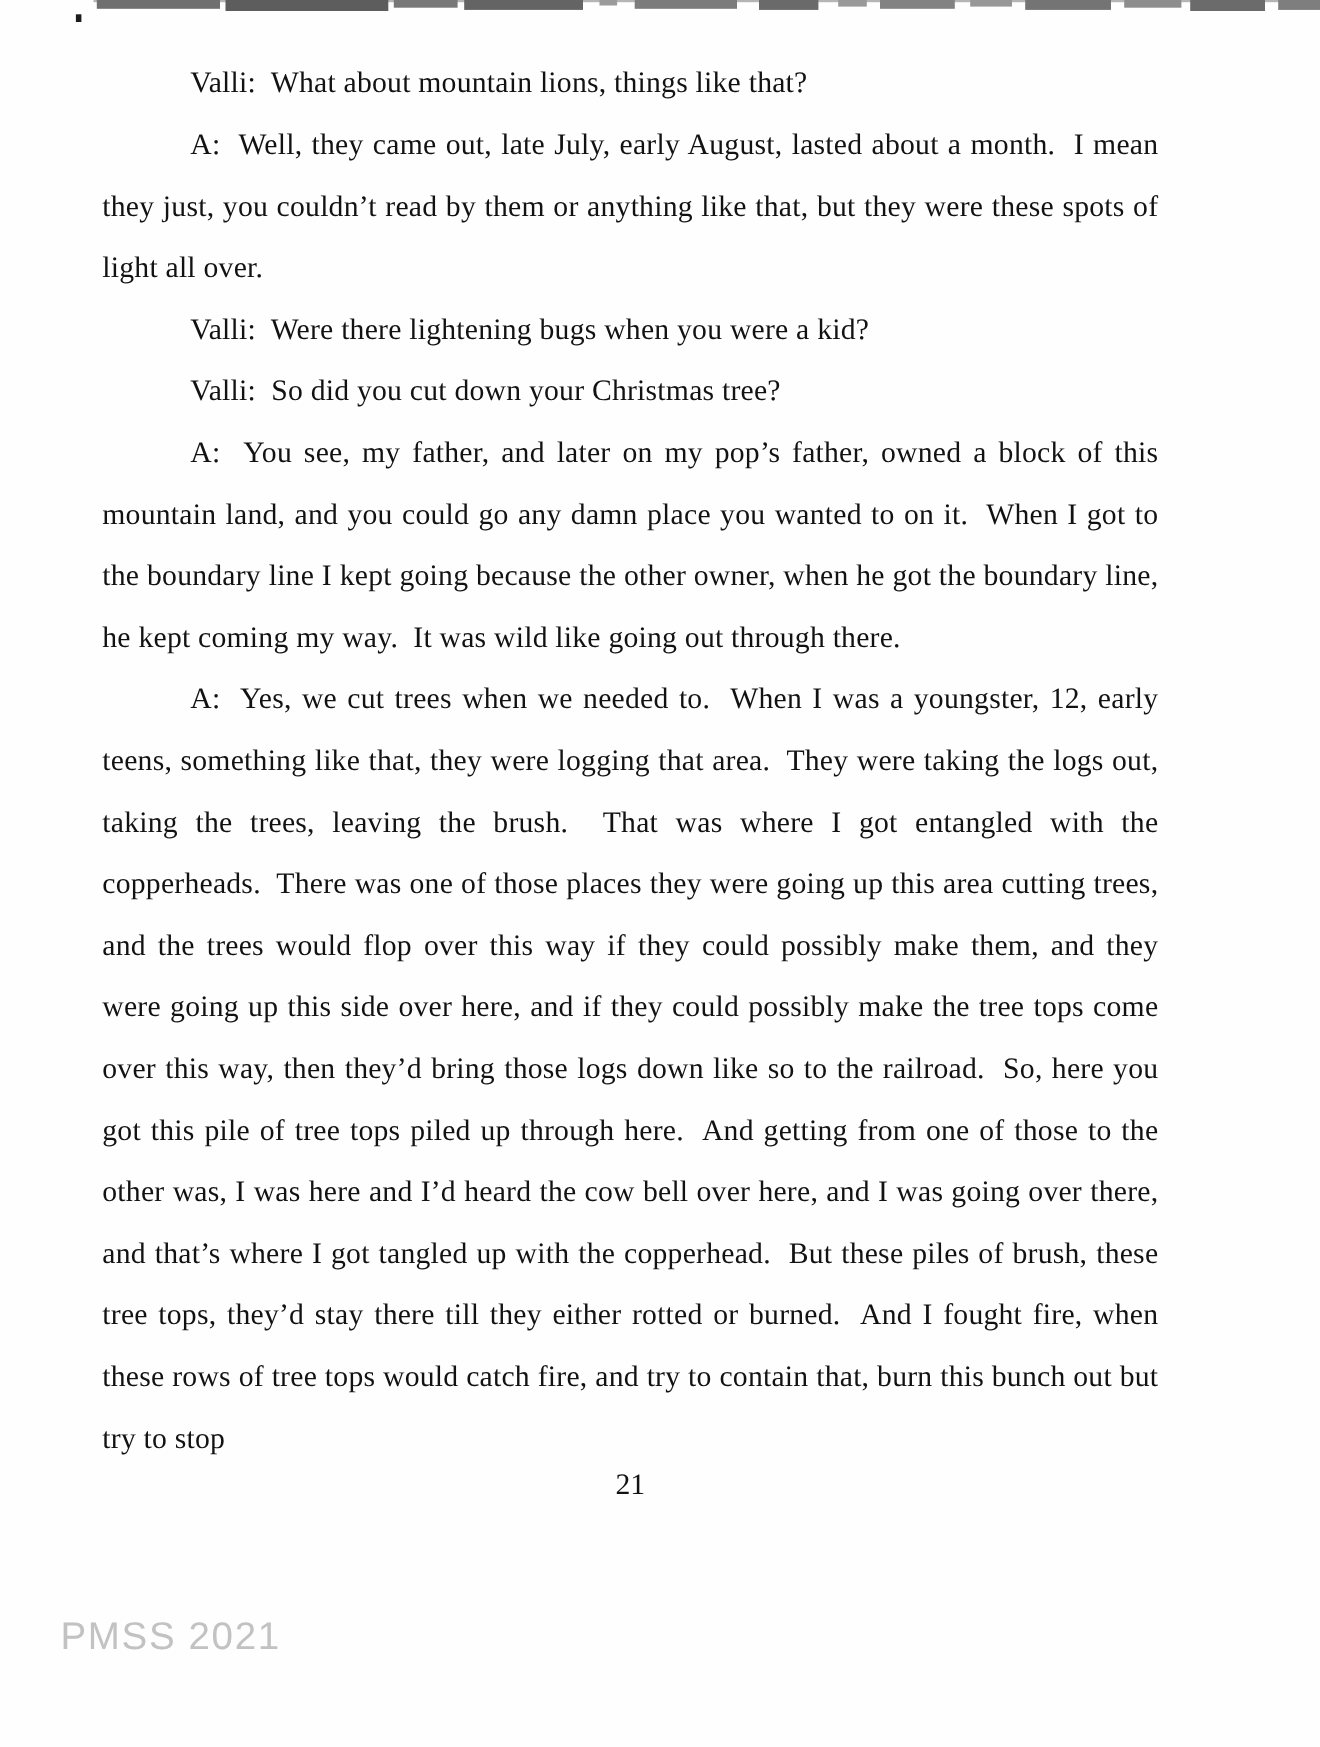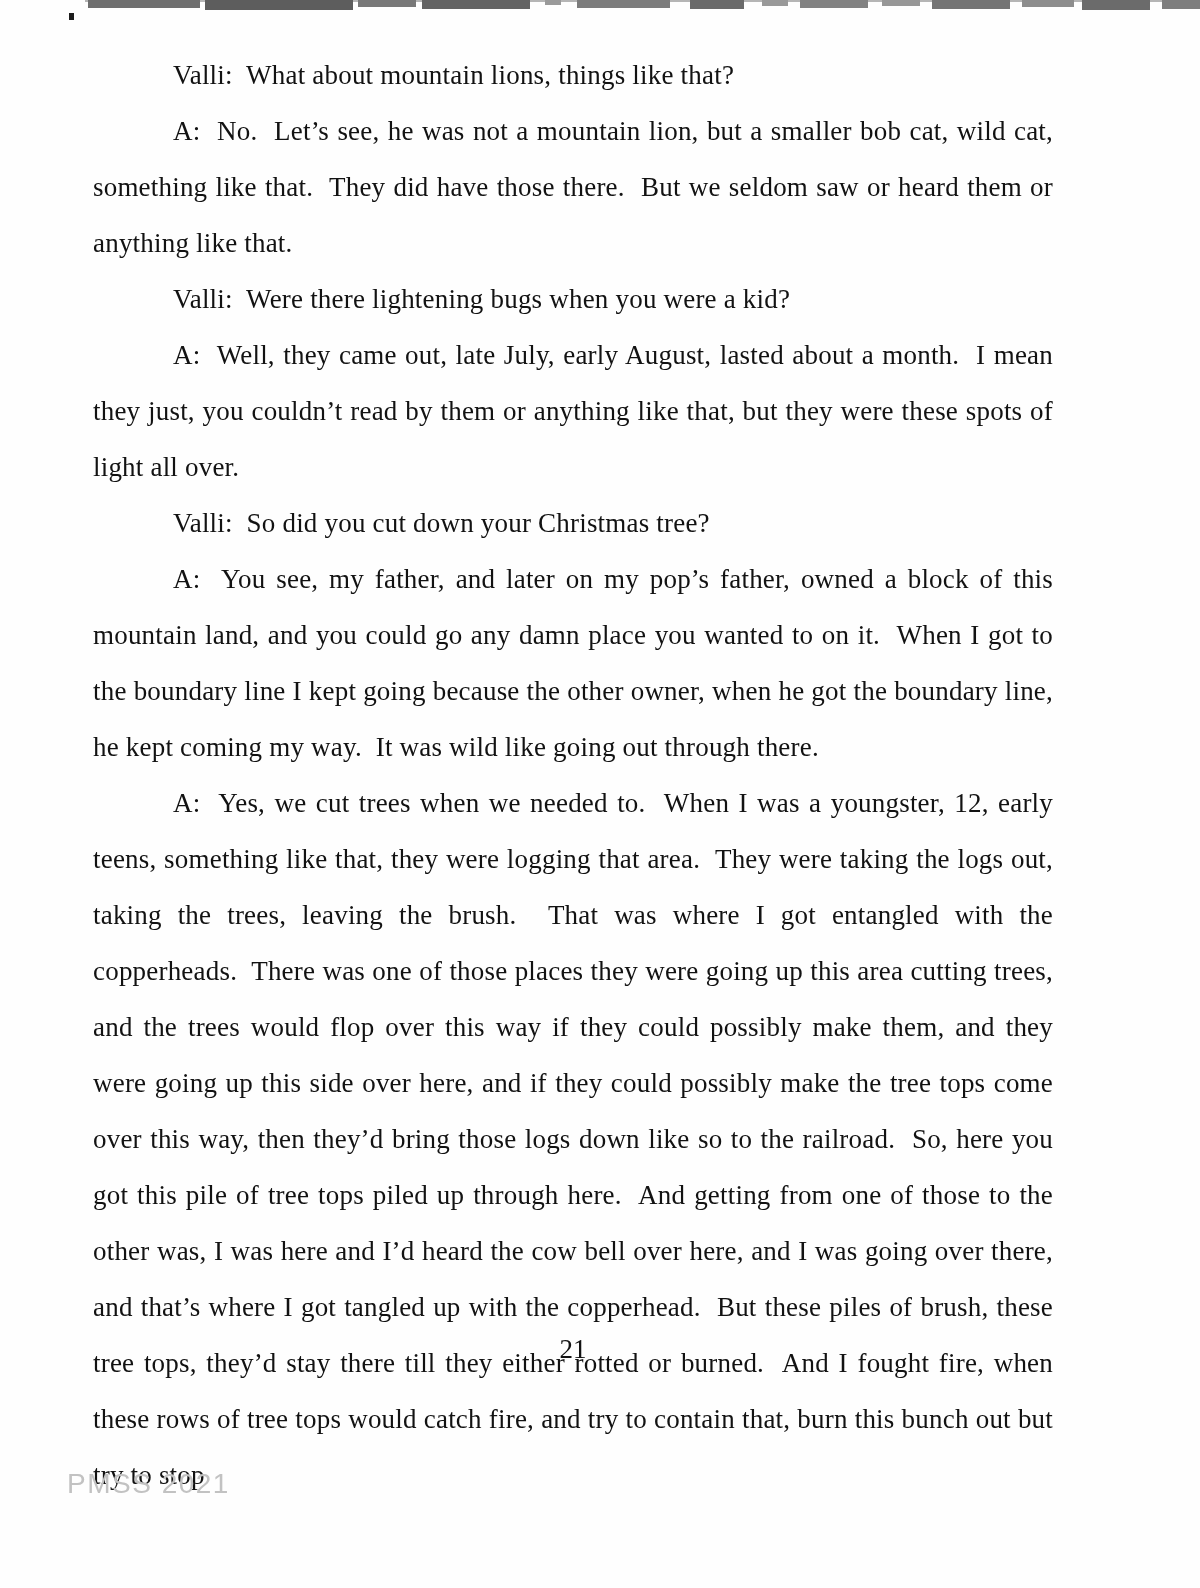--- a/index.html
+++ b/index.html
@@ -48,24 +48,24 @@
     position: absolute;
     top: 1334px;
     left: 93px;
     width: 960px;
     text-align: center;
     font-size: 27px;
     line-height: 30px;
   }
   .watermark {
     position: absolute;
-    left: 67px;
+    left: 55px;
     top: 1468px;
     font-family: "Liberation Sans", "DejaVu Sans", sans-serif;
-    font-size: 28px;
+    font-size: 35px;
     font-weight: 400;
     letter-spacing: 1.5px;
     color: #c2c2c2;
   }
   .ink-dot {
     position: absolute;
     left: 69px;
     top: 13px;
     width: 5px;
     height: 7px;
@@ -91,23 +91,22 @@
     <i style="left:882px; width:38px;   height:6px;  background:#979797;"></i>
     <i style="left:932px; width:78px;   height:9px;  background:#747474;"></i>
     <i style="left:1022px;width:52px;   height:7px;  background:#8d8d8d;"></i>
     <i style="left:1082px;width:68px;   height:10px; background:#6b6b6b;"></i>
     <i style="left:1162px;width:38px;   height:9px;  background:#7e7e7e;"></i>
   </div>
   <span class="ink-dot"></span>
 
   <div class="text-block">
     <p>Valli:&nbsp; What about mountain lions, things like that?</p>
-    <p>A:&nbsp; No.&nbsp; Let’s see, he was not a mountain lion, but a smaller bob cat, wild cat, something like that.&nbsp; They did have those there.&nbsp; But we seldom saw or heard them or anything like that.</p>
+    <p>A:&nbsp; Well, they came out, late July, early August, lasted about a month.&nbsp; I mean they just, you couldn’t read by them or anything like that, but they were these spots of light all over.</p>
     <p>Valli:&nbsp; Were there lightening bugs when you were a kid?</p>
-    <p>A:&nbsp; Well, they came out, late July, early August, lasted about a month.&nbsp; I mean they just, you couldn’t read by them or anything like that, but they were these spots of light all over.</p>
     <p>Valli:&nbsp; So did you cut down your Christmas tree?</p>
     <p>A:&nbsp; You see, my father, and later on my pop’s father, owned a block of this mountain land, and you could go any damn place you wanted to on it.&nbsp; When I got to the boundary line I kept going because the other owner, when he got the boundary line, he kept coming my way.&nbsp; It was wild like going out through there.</p>
     <p>A:&nbsp; Yes, we cut trees when we needed to.&nbsp; When I was a youngster, 12, early teens, something like that, they were logging that area.&nbsp; They were taking the logs out, taking the trees, leaving the brush.&nbsp; That was where I got entangled with the copperheads.&nbsp; There was one of those places they were going up this area cutting trees, and the trees would flop over this way if they could possibly make them, and they were going up this side over here, and if they could possibly make the tree tops come over this way, then they’d bring those logs down like so to the railroad.&nbsp; So, here you got this pile of tree tops piled up through here.&nbsp; And getting from one of those to the other was, I was here and I’d heard the cow bell over here, and I was going over there, and that’s where I got tangled up with the copperhead.&nbsp; But these piles of brush, these tree tops, they’d stay there till they either rotted or burned.&nbsp; And I fought fire, when these rows of tree tops would catch fire, and try to contain that, burn this bunch out but try to stop</p>
   </div>
 
   <div class="page-number">21</div>
 
   <div class="watermark">PMSS 2021</div>
 
 </div>

